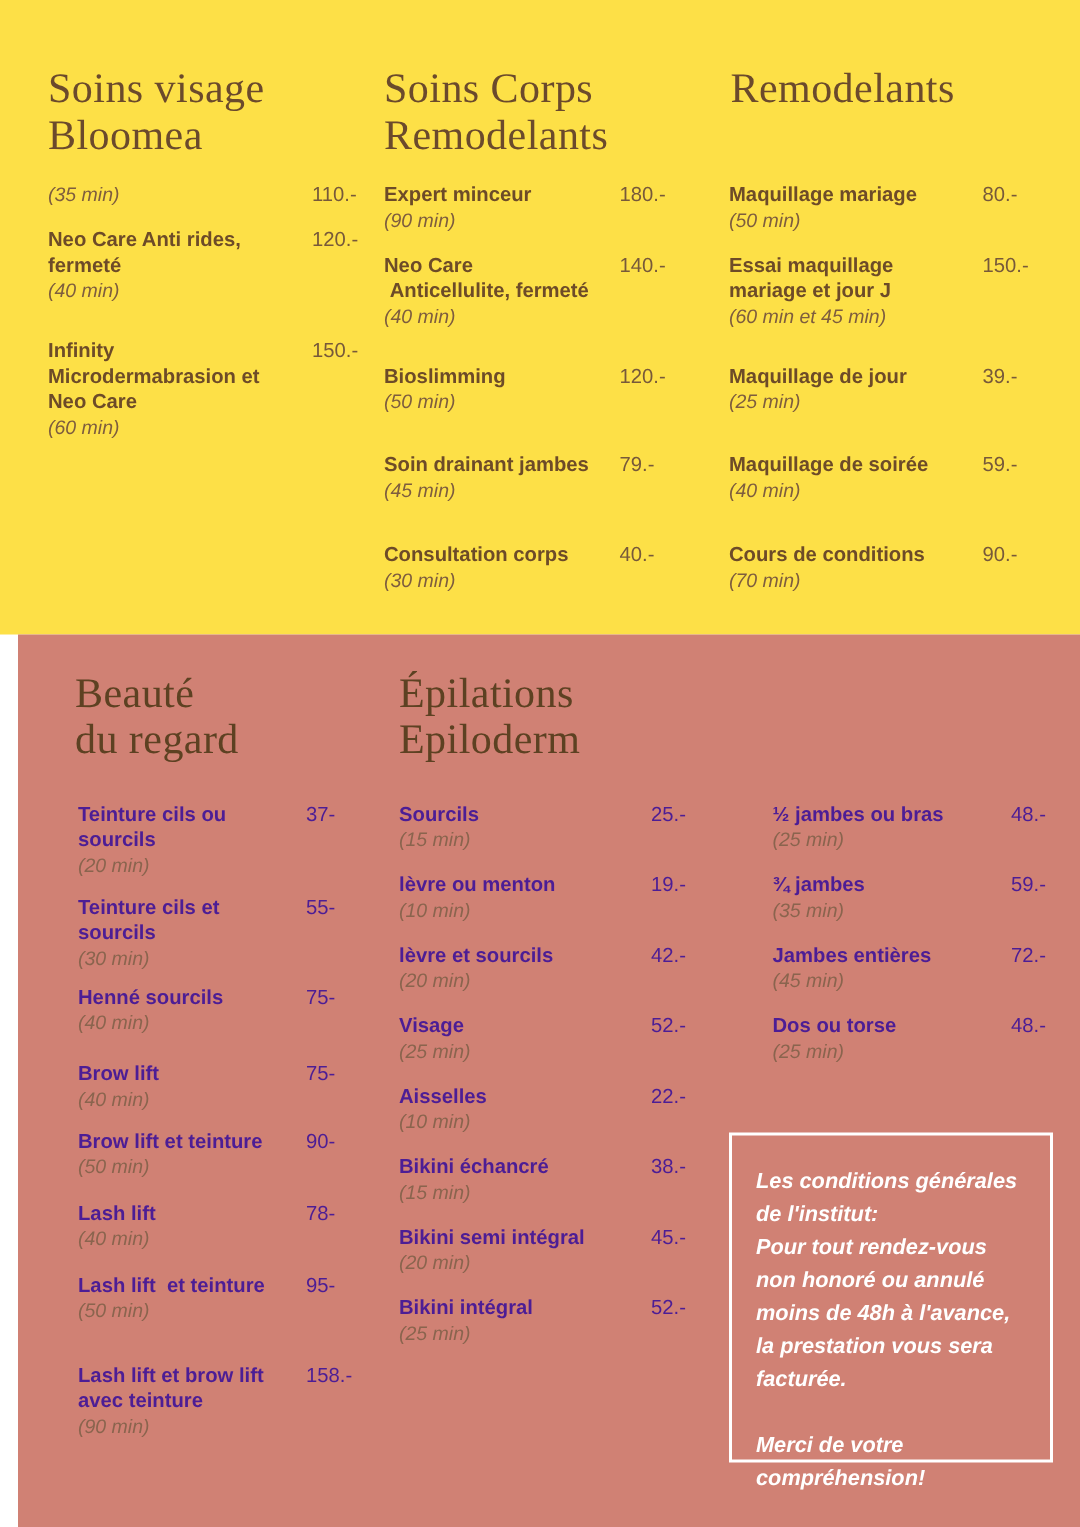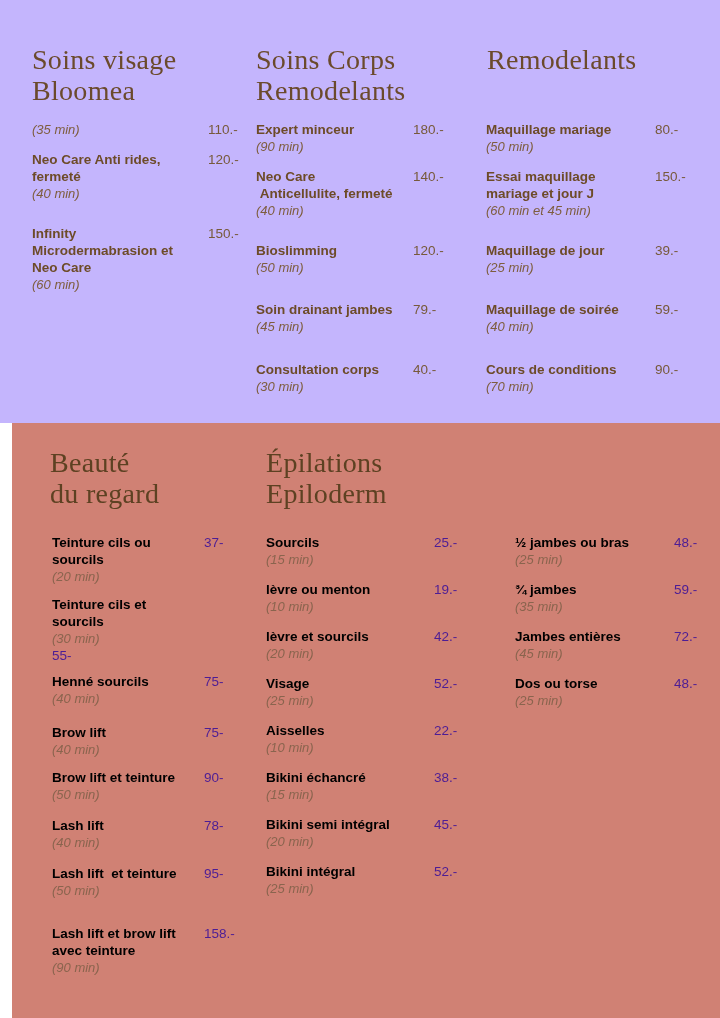--- a/index.html
+++ b/index.html
@@ -1,21 +1,21 @@
 <!DOCTYPE html>
 <html><head>
 <meta charset="utf-8">
 <style>
   html,body{margin:0;padding:0;background:#ffffff;}
   .page{
     position:relative;width:720px;height:1018px;overflow:hidden;
     font-family:"Liberation Sans",sans-serif;
   }
   
-  .sect-top{position:absolute;left:0;top:0;width:720px;height:423px;background:#c4b5fd;}
+  .sect-top{position:absolute;left:0;top:0;width:720px;height:423px;background:#fde047;}
   .sect-bottom{position:absolute;left:12px;top:423px;width:720px;height:595px;background:#d08174;}
 
   
   .heading{
     position:absolute;
     font-family:"Liberation Serif",serif;
     font-size:28px;line-height:31px;letter-spacing:.3px;
     white-space:pre-line;font-weight:500;
   }
   .sect-top .heading{color:#6b4a2c;top:44px;}
@@ -27,30 +27,30 @@
   .sect-bottom .items{top:111px;}
   .item{display:flex;align-items:flex-start;}
   .nm{flex-shrink:0;}
   .name{font-weight:bold;font-size:13.5px;line-height:17px;white-space:pre-wrap;}
   .dur{font-style:italic;font-size:13px;line-height:17px;}
   .price{font-size:13.5px;line-height:17px;width:48px;flex-shrink:0;}
 
   .sect-top .name{color:#6d4b28;}
   .sect-top .dur{color:#7e5d3e;}
   .sect-top .price{color:#77593a;}
-  .sect-bottom .name{color:#000000;}
+  .sect-bottom .name{color:#4c1d95;}
   .sect-bottom .dur{color:#8a644e;}
   .sect-bottom .price{color:#4c1d95;}
 
   
   .w176{width:176px;} .w157{width:157px;} .w169{width:169px;}
   .w152{width:152px;} .w168{width:168px;} .w159{width:159px;}
 
   
-  .mb9{margin-bottom:9px;flex-direction:column;} .mb11{margin-bottom:11px;} .mb13{margin-bottom:13px;}
+  .mb9{margin-bottom:9px;} .mb11{margin-bottom:11px;} .mb13{margin-bottom:13px;}
   .mb14{margin-bottom:14px;} .mb17{margin-bottom:17px;} .mb23{margin-bottom:23px;}
   .mb25{margin-bottom:25px;} .mb26{margin-bottom:26px;}
 
   
   .notice{
     position:absolute;left:474px;top:332px;width:216px;height:220px;
     border:2px solid #ffffff;box-sizing:border-box;
     padding:20px 10px 0 16px;
   }
   .notice-text{
@@ -328,14 +328,26 @@
       </div>
       <div class="item">
         <div class="nm w159">
           <div class="name">Dos ou torse</div>
           <div class="dur">(25 min)</div>
         </div>
         <div class="price">48.-</div>
       </div>
     </div>
 
+    <div class="notice">
+      <div class="notice-text">Les conditions générales
+de l'institut:
+Pour tout rendez-vous
+non honoré ou annulé
+moins de 48h à l'avance,
+la prestation vous sera
+facturée.
+
+Merci de votre
+compréhension!</div>
+    </div>
   </div>
 </div>
 
 </body></html>

